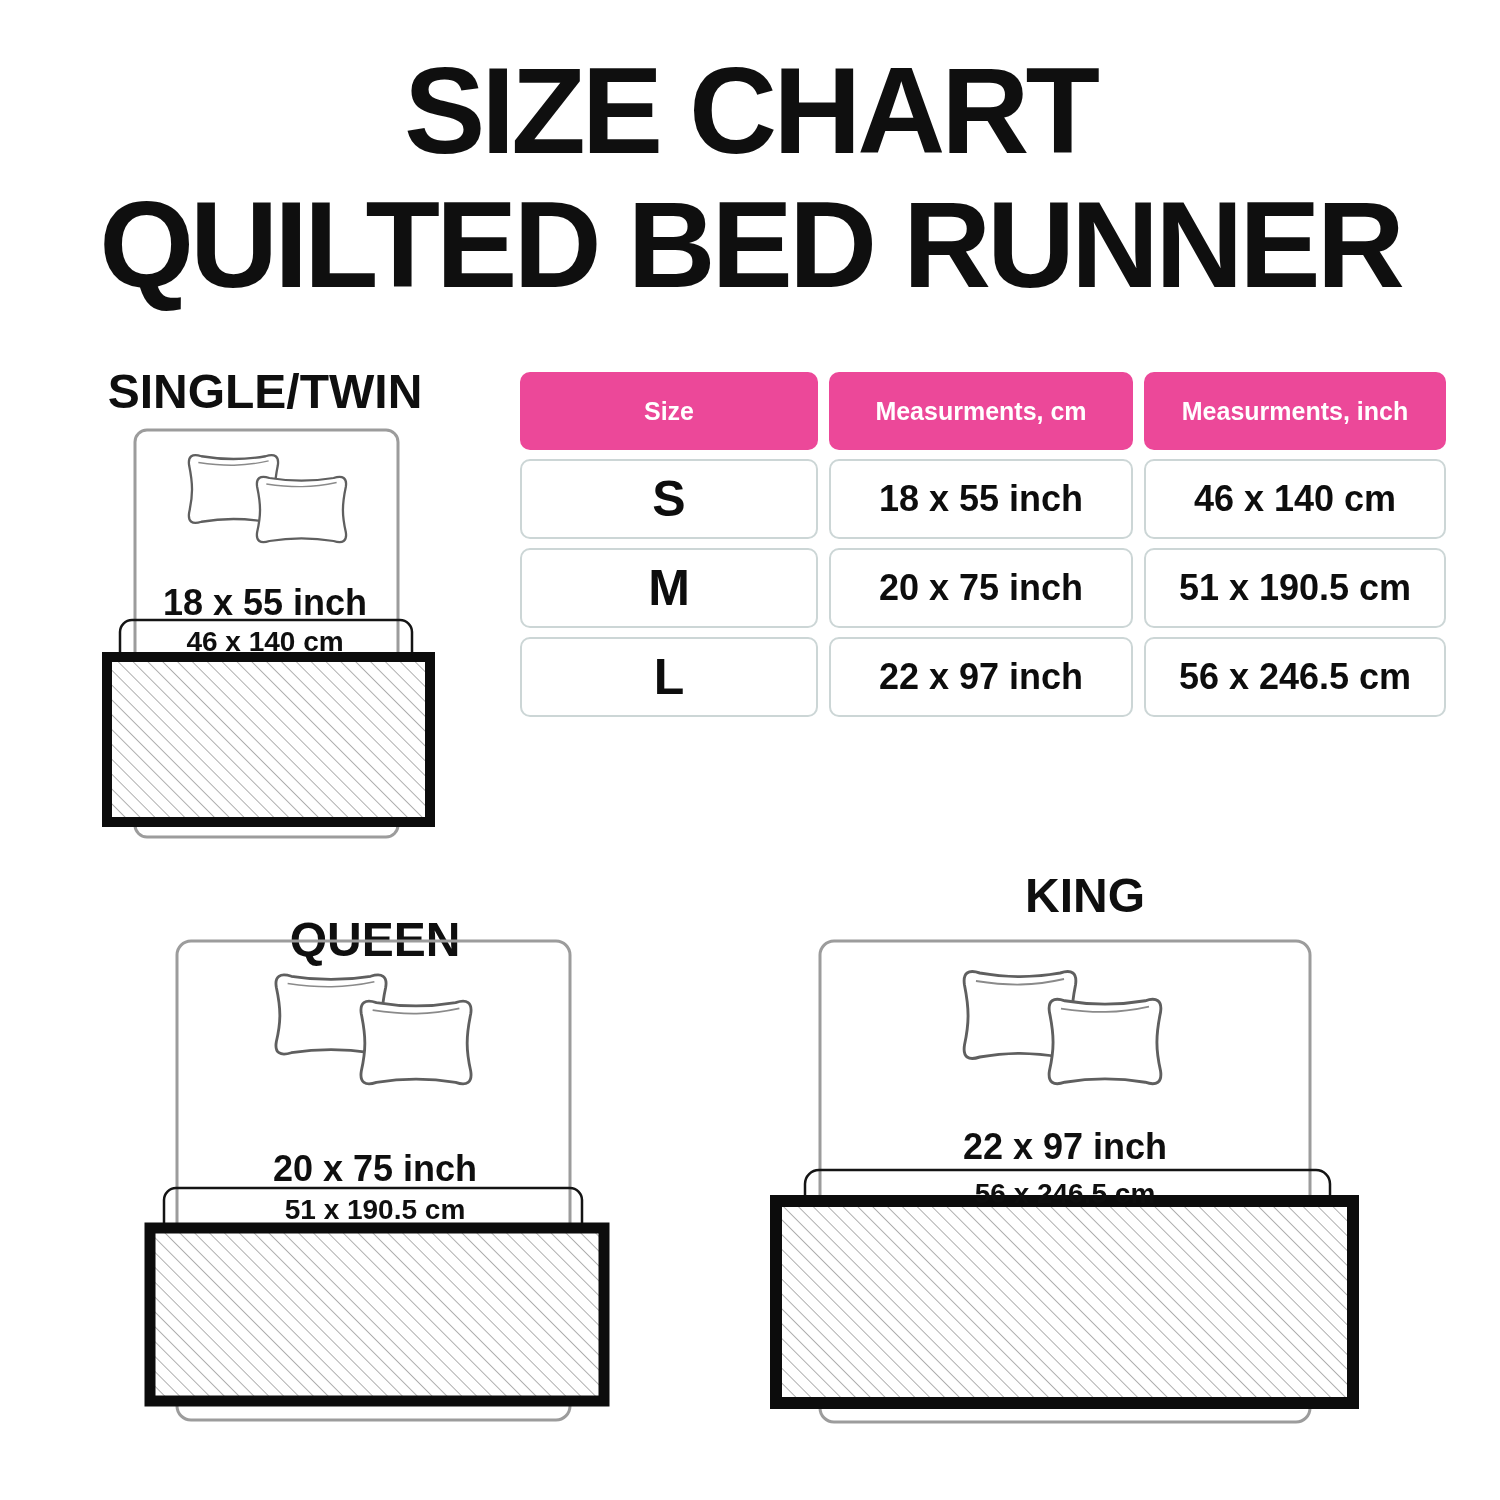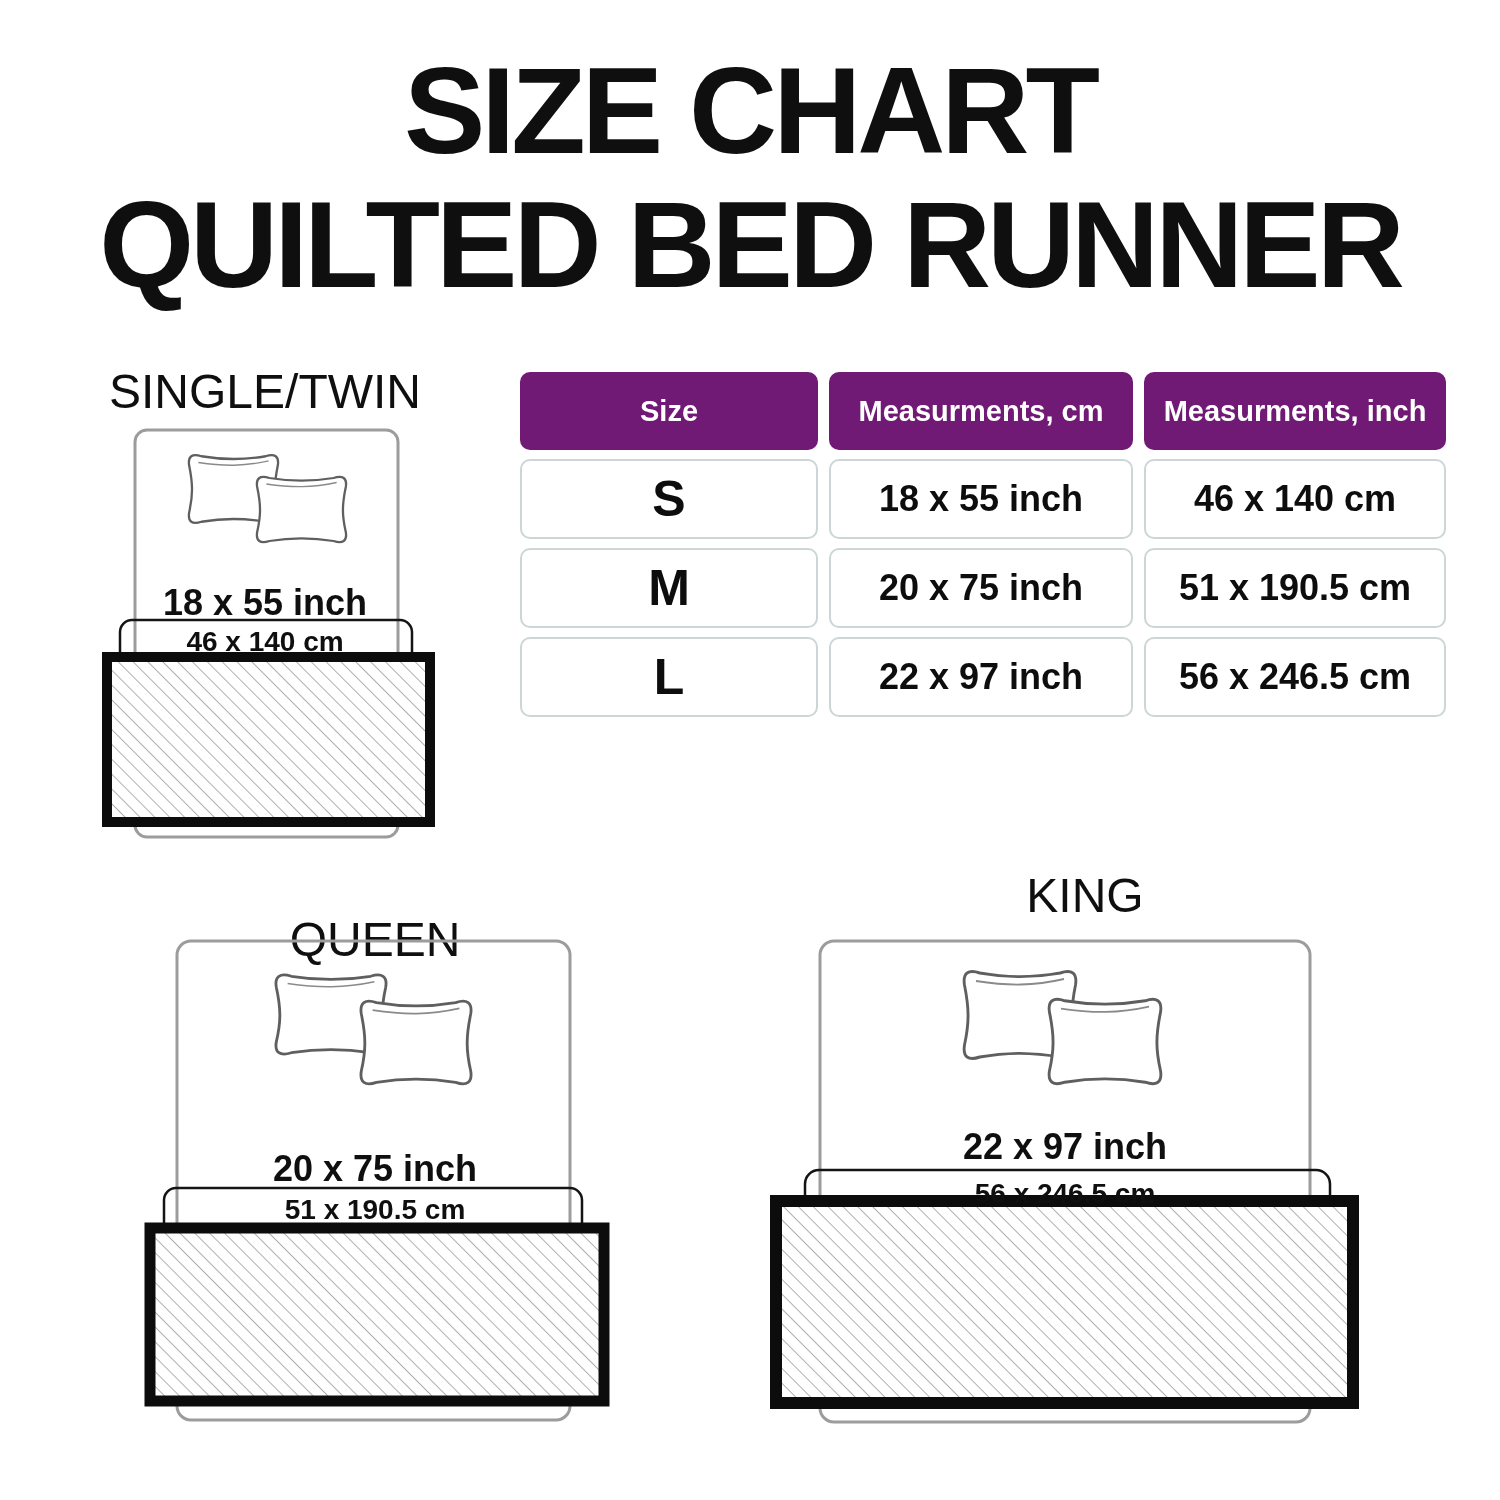--- a/index.html
+++ b/index.html
@@ -8,36 +8,36 @@
     width:1500px; height:1500px; position:relative; overflow:hidden;
     font-family:"Liberation Sans", sans-serif; color:#0f0f0f;
   }
   .abs { position:absolute; }
 
   
   .title { top:44px; left:0; width:1500px; text-align:center; font-weight:bold; }
   .title-line { font-size:122px; line-height:1.10; letter-spacing:-4px; }
 
   
-  .bed-name  { font-weight:normal; font-size:48px; text-align:center; white-space:nowrap; }
+  .bed-name  { font-weight:bold; font-size:48px; text-align:center; white-space:nowrap; }
   .dim-inch  { font-weight:bold; font-size:36px; text-align:center; white-space:nowrap; }
   .dim-cm    { font-weight:bold; font-size:28px; text-align:center; white-space:nowrap; }
 
   
   .size-table {
     left:520px; top:372px; width:926px;
     display:grid;
     grid-template-columns:298px 304px 302px;
     grid-template-rows:78px 80px 80px 80px;
     column-gap:11px; row-gap:9px;
   }
   .th {
-    background:#701a75; color:#ffffff; border-radius:10px;
+    background:#ec4899; color:#ffffff; border-radius:10px;
     display:flex; align-items:center; justify-content:center;
-    font-size:29px; font-weight:bold;
+    font-size:25px; font-weight:bold;
   }
   .td {
     background:#ffffff; border:2px solid #ccd6d6; border-radius:10px;
     display:flex; align-items:center; justify-content:center;
     font-weight:bold; color:#0d0d0d;
   }
   .td-size { font-size:50px; }
   .td-meas { font-size:36px; }
 
   svg.diagram { overflow:visible; display:block; }

